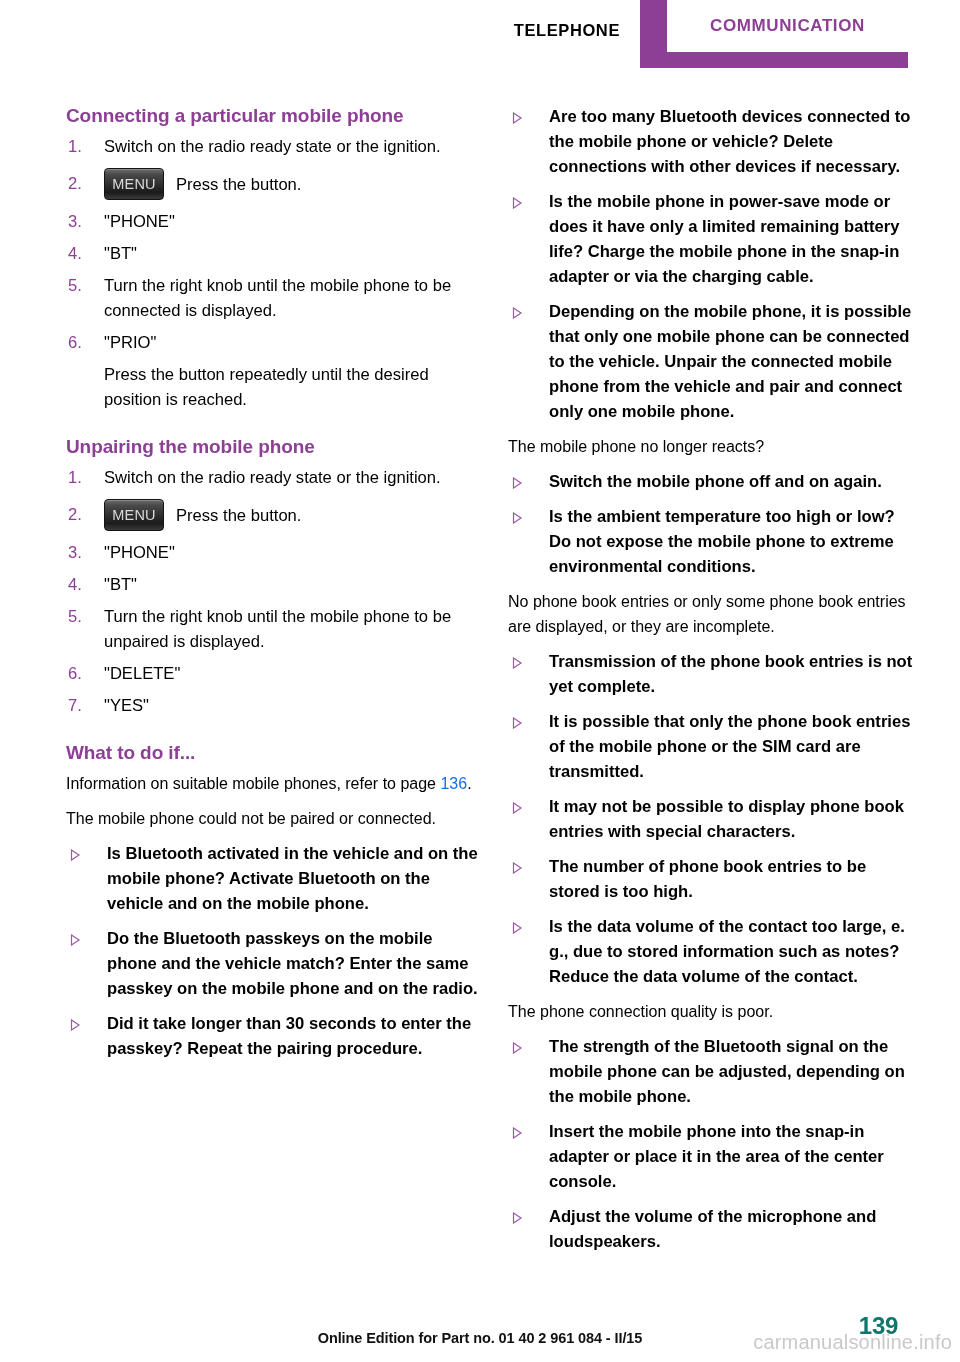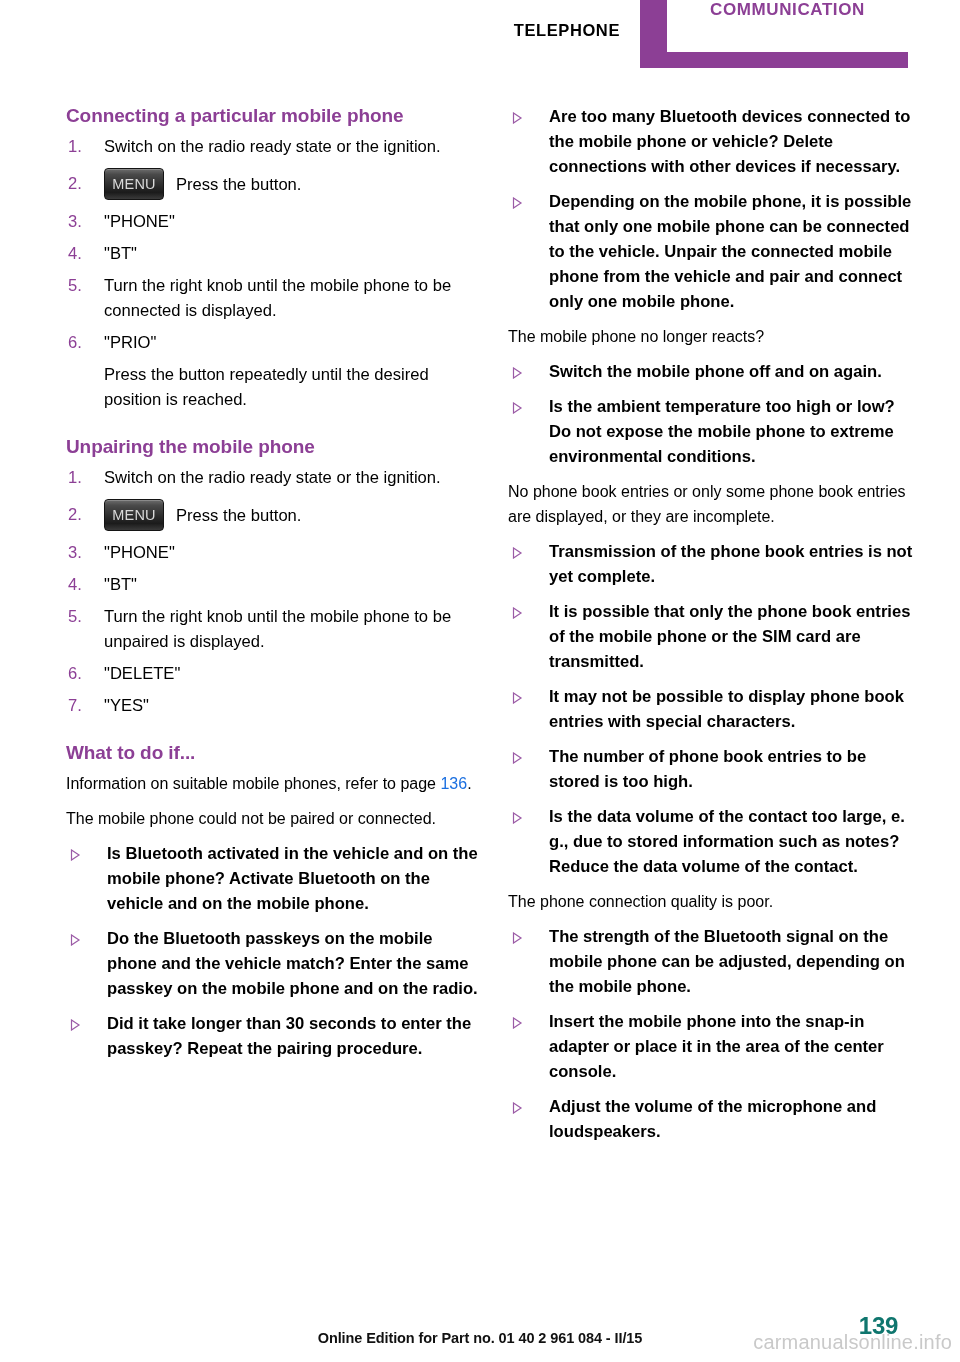--- a/index.html
+++ b/index.html
@@ -43,20 +43,21 @@
     background: #8c3f95;
   }
   .tab-inner {
     position: absolute;
     left: 27px;
     top: 0;
     width: 241px;
     height: 52px;
     background: #ffffff;
     display: flex;
+    align-items: center;
     justify-content: center;
   }
   .tab-label {
     font-size: 17px;
     font-weight: bold;
     letter-spacing: 0.6px;
     color: #8c3f95;
     white-space: nowrap;
   }
 
@@ -330,20 +331,28 @@
             </svg>
           </span>
         <span>Are too many Bluetooth devices connected to the mobile phone or vehicle? Delete connections with other devices if necessary.</span>
       </li>
       <li class="tri-item">
         <span class="tri-marker">
             <svg width="11" height="12" viewBox="0 0 11 12">
               <path d="M1.5 1 L9 6 L1.5 11 Z" fill="none" stroke="#9b5ba6" stroke-width="1.2"></path>
             </svg>
           </span>
+        <span>Is the mobile phone in power-save mode or does it have only a limited remaining battery life? Charge the mobile phone in the snap-in adapter or via the charging cable.</span>
+      </li>
+      <li class="tri-item">
+        <span class="tri-marker">
+            <svg width="11" height="12" viewBox="0 0 11 12">
+              <path d="M1.5 1 L9 6 L1.5 11 Z" fill="none" stroke="#9b5ba6" stroke-width="1.2"></path>
+            </svg>
+          </span>
         <span>Depending on the mobile phone, it is possible that only one mobile phone can be connected to the vehicle. Unpair the connected mobile phone from the vehicle and pair and connect only one mobile phone.</span>
       </li>
     </ul>
 
     <p class="para">The mobile phone no longer reacts?</p>
     <ul class="tri-list">
       <li class="tri-item">
         <span class="tri-marker">
             <svg width="11" height="12" viewBox="0 0 11 12">
               <path d="M1.5 1 L9 6 L1.5 11 Z" fill="none" stroke="#9b5ba6" stroke-width="1.2"></path>

